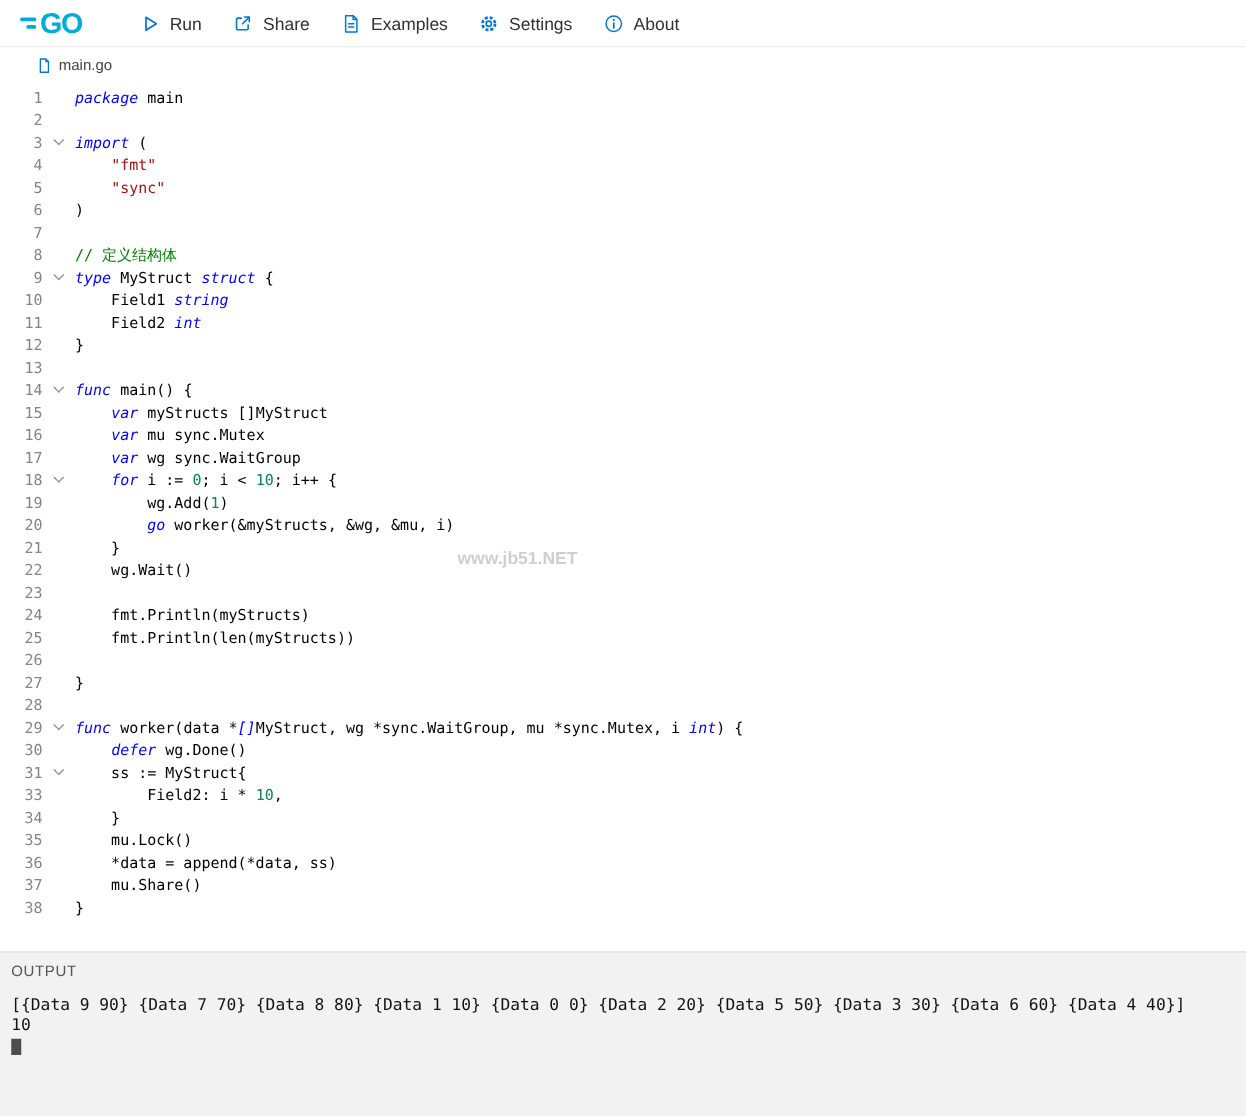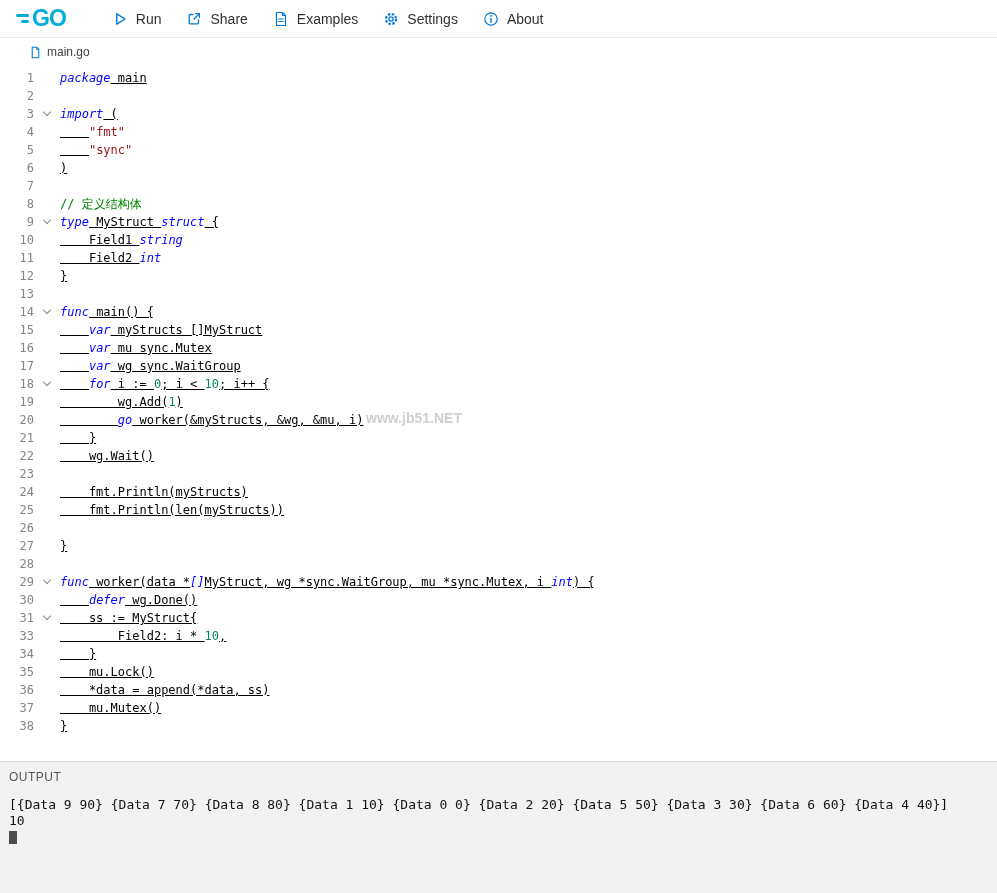--- a/index.html
+++ b/index.html
@@ -71,24 +71,24 @@
   .chev {
     width: 6px; height: 6px; margin-top: -4px;
     border-right: 1.5px solid #8a8a8a; border-bottom: 1.5px solid #8a8a8a;
     transform: rotate(45deg);
   }
   .code-text { white-space: pre; flex: none; color: var(--code-plain); }
   .t-kw  { color: var(--keyword); font-style: italic; }
   .t-str { color: var(--string); }
   .t-com { color: var(--comment); }
   .t-num { color: var(--number); }
-  .t-pl  { color: var(--code-plain); text-decoration: underline; }
+  .t-pl  { color: var(--code-plain); }
 
   .watermark {
-    position: absolute; left: 366px; top: 344px;
+    position: absolute; left: 366px; top: 372px;
     color: #cfcfcf; font-family: "Liberation Sans", sans-serif;
     font-size: 14px; font-weight: bold; pointer-events: none;
   }
 
   
   .output {
     height: 132px;
     background: var(--output-bg);
     border-top: 1px solid #dcdcdc;
     padding: 8px 8px 0 9px;
@@ -365,21 +365,21 @@
           <div class="code-text"><span class="t-pl">    mu.Lock()</span></div>
         </div>
         <div class="code-row">
           <div class="gutter-num">36</div>
           <div class="gutter-fold"></div>
           <div class="code-text"><span class="t-pl">    *data = append(*data, ss)</span></div>
         </div>
         <div class="code-row">
           <div class="gutter-num">37</div>
           <div class="gutter-fold"></div>
-          <div class="code-text"><span class="t-pl">    mu.Mutex()</span></div>
+          <div class="code-text"><span class="t-pl">    mu.Share()</span></div>
         </div>
         <div class="code-row">
           <div class="gutter-num">38</div>
           <div class="gutter-fold"></div>
           <div class="code-text"><span class="t-pl">}</span></div>
         </div>
       </div>
     <div class="watermark">www.jb51.NET</div>
   </div>
 

